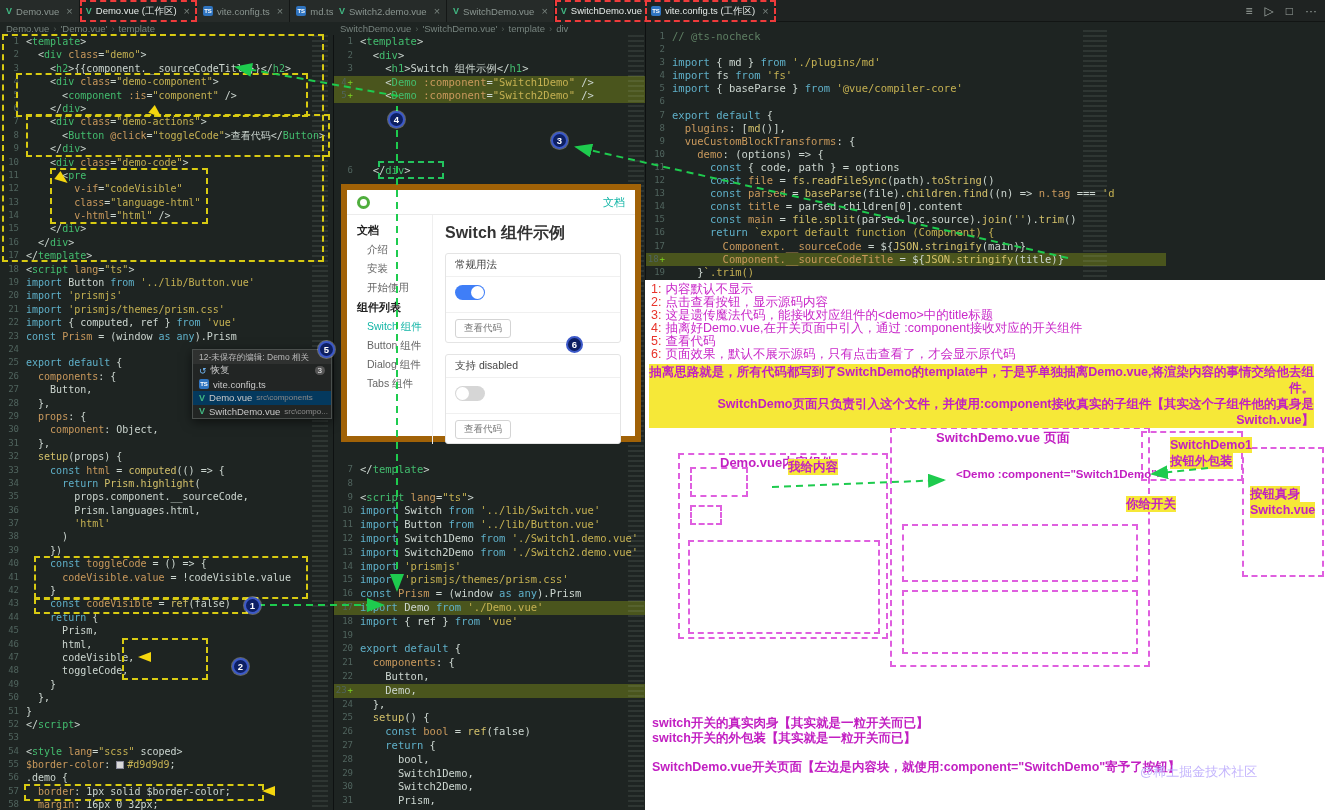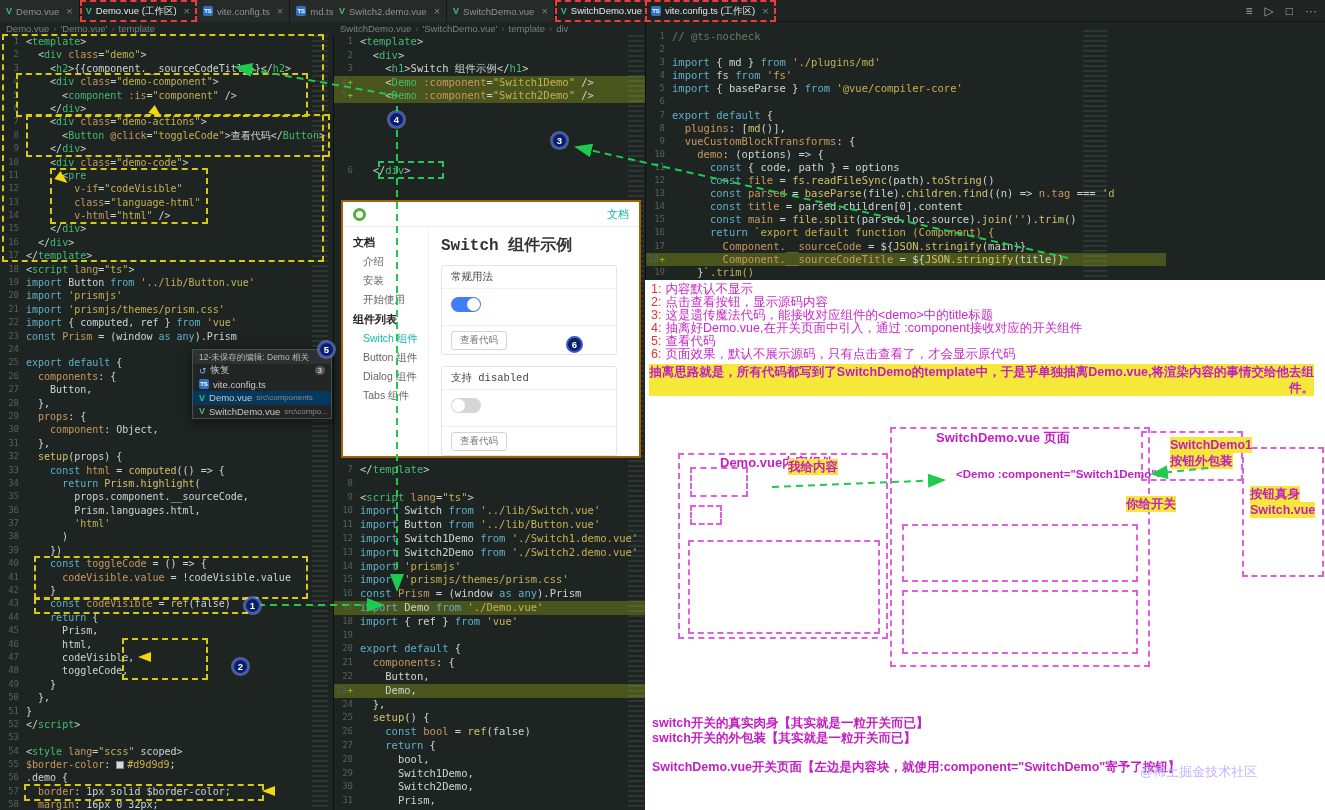--- a/index.html
+++ b/index.html
@@ -49,30 +49,30 @@
   .tk-hex{color:#c5b152;}
   .tk-hex i{display:inline-block;width:8px;height:8px;margin-right:3px;border:1px solid #889;vertical-align:-1px;}
   .minimap{position:absolute;top:0;width:16px;height:775px;background:repeating-linear-gradient(180deg,rgba(190,210,195,0.10) 0 2px,transparent 2px 5px);}
   #pane-left .minimap{left:312px;} #pane-mid .minimap{left:294px;}
   #pane-right .minimap{left:437px;top:8px;width:24px;height:248px;}
 
   
   #white{position:absolute;left:645px;top:280px;width:680px;height:530px;background:#ffffff;z-index:6;}
 
   
-  #preview{position:absolute;left:341px;top:200px;width:300px;height:258px;background:#fff;border:2px solid #a16207;z-index:12;}
+  #preview{position:absolute;left:341px;top:184px;width:300px;height:258px;background:#fff;border:6px solid #a16207;z-index:12;}
   .pv-top{height:25px;border-bottom:1px solid #ececec;display:flex;align-items:center;justify-content:space-between;padding:0 10px;}
   .pv-logo{width:13px;height:13px;border:3px solid #4fae3d;border-radius:50%;}
   .pv-link{color:#12b5a6;font-size:11px;cursor:pointer;}
   .pv-body{display:flex;height:229px;}
   .pv-side{width:86px;border-right:1px solid #efefef;padding-top:5px;}
   .pv-item{font-size:10.5px;color:#666;padding:2.5px 0 2.5px 20px;cursor:pointer;}
   .pv-item.hd{color:#222;font-weight:bold;padding-left:10px;font-size:11px;}
   .pv-item.active{color:#12b5a6;}
-  .pv-main{flex:1;padding:8px 12px;font-family:Liberation Mono, monospace;}
+  .pv-main{flex:1;padding:8px 12px;}
   .pv-title{font-size:16px;font-weight:bold;color:#333;margin-bottom:9px;}
   .pv-card{border:1px solid #e4e4e4;border-radius:3px;width:176px;margin-bottom:11px;background:#fff;}
   .pv-card-h{padding:4px 9px;font-size:10.5px;color:#444;border-bottom:1px solid #f0f0f0;}
   .pv-card-b{padding:8px 9px;}
   .pv-card-f{border-top:1px solid #f0f0f0;padding:4px 9px;}
   .pv-btn{display:inline-block;border:1px solid #d4d4d4;border-radius:3px;font-size:9.5px;color:#777;padding:2px 8px;background:#fff;cursor:pointer;}
   .switch{display:inline-block;width:30px;height:15px;border-radius:8px;position:relative;cursor:pointer;}
   .switch.on{background:#3f7ef7;}
   .switch.off{background:#d6d6d6;}
   .switch::after{content:"";position:absolute;top:1px;width:13px;height:13px;border-radius:50%;background:#fff;}
@@ -426,20 +426,21 @@
       <div class="note"><span class="n">1:</span><span class="t">内容默认不显示</span></div>
       <div class="note"><span class="n">2:</span><span class="t">点击查看按钮，显示源码内容</span></div>
       <div class="note"><span class="n">3:</span><span class="t">这是遗传魔法代码，能接收对应组件的&lt;demo&gt;中的title标题</span></div>
       <div class="note"><span class="n">4:</span><span class="t">抽离好Demo.vue,在开关页面中引入，通过 :component接收对应的开关组件</span></div>
       <div class="note"><span class="n">5:</span><span class="t">查看代码</span></div>
       <div class="note"><span class="n">6:</span><span class="t">页面效果，默认不展示源码，只有点击查看了，才会显示原代码</span></div>
     </div>
 
   <div id="bignote">
     <div><span class="ybg">抽离思路就是，所有代码都写到了SwitchDemo的template中，于是乎单独抽离Demo.vue,将渲染内容的事情交给他去组件。</span></div>
+    <div><span class="ybg">SwitchDemo页面只负责引入这个文件，并使用:component接收真实的子组件【其实这个子组件他的真身是Switch.vue】</span></div>
   </div>
 
   <div id="bottom-notes">
       <div class="bnote">switch开关的真实肉身【其实就是一粒开关而已】</div>
       <div class="bnote">switch开关的外包装【其实就是一粒开关而已】</div>
       <div class="bnote">SwitchDemo.vue开关页面【左边是内容块，就使用:component="SwitchDemo"寄予了按钮】</div>
     </div>
 
   <div id="watermark">@稀土掘金技术社区</div>
 

